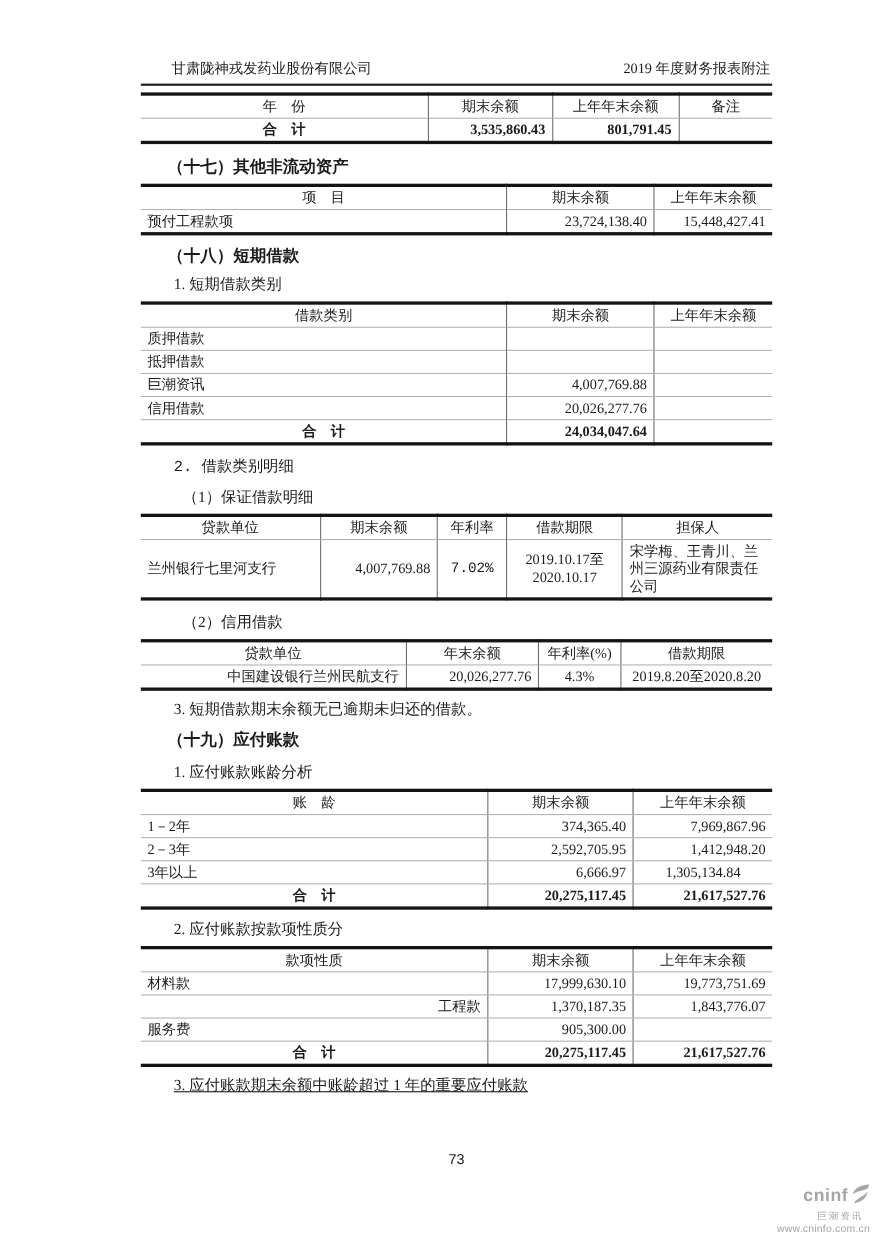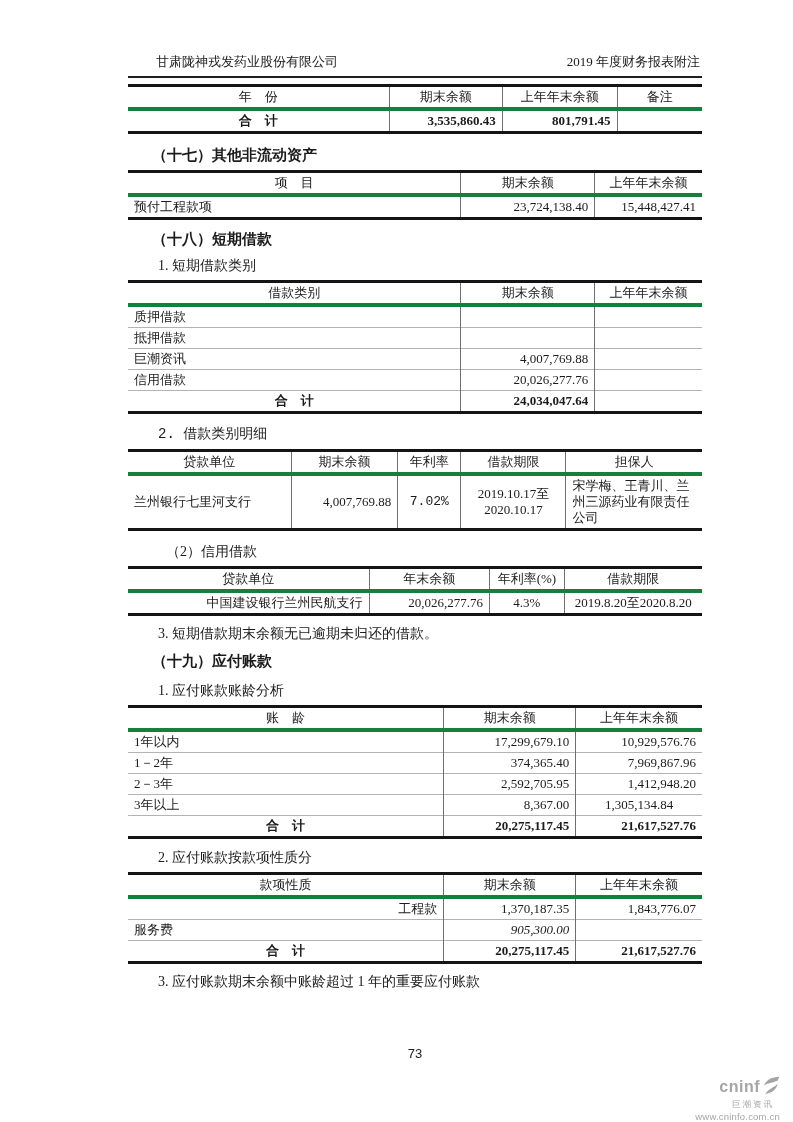--- a/index.html
+++ b/index.html
@@ -24,49 +24,49 @@
     border-top:3px solid #141414;border-bottom:3px solid #141414;
     margin-top:6px;font-size:13px;
   }
   table.tbl th,table.tbl td{
     height:20px;line-height:20px;padding:0 6px;
     font-weight:normal;white-space:pre-line;overflow:hidden;
     border-left:1px solid #6f6f6f;border-top:1px solid #b3b3b3;
   }
   table.tbl th{text-align:center;border-top:none;}
   table.tbl th:first-child,table.tbl td:first-child{border-left:none;}
-  table.tbl thead tr{border-bottom:4px solid #15803d;}
+  table.tbl thead tr{border-bottom:1px solid #15803d;}
   table.tbl tr.bold td{font-weight:bold;}
   table.tbl tr.tall td{height:auto;line-height:16px;padding-top:2px;padding-bottom:2px;}
   
   .t-summary{margin-top:19px;}
   .h-s17{margin-top:13px;}
   .t-noncurrent{margin-top:7px;}
   .h-s18{margin-top:11px;}
   .p-s18-1{margin-top:9px;}
   .t-category{margin-top:6px;}
   .p-s18-2{margin-top:12px;font-family:Liberation Mono, monospace;}
   .p-s18-2-1{margin-top:10px;}
   .t-guaranteed{margin-top:7px;}
   .p-s18-2-2{margin-top:12px;}
   .t-credit{margin-top:5px;}
   .p-s18-3{margin-top:9px;}
   .h-s19{margin-top:11px;}
   .p-s19-1{margin-top:12px;}
   .t-aging{margin-top:6px;}
   .p-s19-2{}
   .t-nature{margin-top:6px;}
-  .p-s19-3{margin-top:9px;}
+  .p-s19-3{margin-top:9px;text-decoration:underline;}
   
   .page-number{
     position:absolute;left:128px;top:1046px;width:574px;text-align:center;
     font-family:"Liberation Sans","DejaVu Sans",sans-serif;font-size:13px;color:#222;
   }
   .cninfo-logo{
-    position:absolute;top:1076px;right:13px;text-align:right;
+    position:absolute;top:1076px;right:2px;text-align:right;
     font-family:"Liberation Sans","DejaVu Sans",sans-serif;color:#a5a5a5;line-height:1;
   }
   .cninfo-logo .brand-row{display:flex;align-items:center;justify-content:flex-end;gap:1px;}
   .cninfo-logo .brand{font-size:16px;font-weight:bold;letter-spacing:.5px;}
   .cninfo-logo .brand-cn{font-size:8.5px;letter-spacing:2px;margin:2px 6px 0 0;}
   .cninfo-logo .url{font-size:9.5px;margin-top:3px;letter-spacing:.2px;}
 </style>
 </head>
 <body>
 
@@ -164,20 +164,21 @@
           </tr>
           <tr class="bold">
             <td style="text-align: center;">合　计</td>
             <td style="text-align: right;">24,034,047.64</td>
             <td style="text-align: right;"></td>
           </tr>
         </tbody>
       </table>
 
     <div class="sub p-s18-2">2. 借款类别明细</div>
+    <div class="sub sub2 p-s18-2-1">（1）保证借款明细</div>
     <table class="tbl t-guaranteed">
         <colgroup>
           <col style="width: 28.4%;">
           <col style="width: 18.6%;">
           <col style="width: 11%;">
           <col style="width: 18.3%;">
           <col style="width: 23.7%;">
         </colgroup>
         <thead>
           <tr>
@@ -238,37 +239,32 @@
         </colgroup>
         <thead>
           <tr>
             <th>账　龄</th>
             <th>期末余额</th>
             <th>上年年末余额</th>
           </tr>
         </thead>
         <tbody>
           <tr>
-            <td style="text-align: left;">1年以内</td>
-            <td style="text-align: right;">17,299,679.10</td>
-            <td style="text-align: right;">10,929,576.76</td>
-          </tr>
-          <tr>
             <td style="text-align: left;">1－2年</td>
             <td style="text-align: right;">374,365.40</td>
             <td style="text-align: right;">7,969,867.96</td>
           </tr>
           <tr>
             <td style="text-align: left;">2－3年</td>
             <td style="text-align: right;">2,592,705.95</td>
             <td style="text-align: right;">1,412,948.20</td>
           </tr>
           <tr>
             <td style="text-align: left;">3年以上</td>
-            <td style="text-align: right;">8,367.00</td>
+            <td style="text-align: right;">6,666.97</td>
             <td style="text-align: center;">1,305,134.84</td>
           </tr>
           <tr class="bold">
             <td style="text-align: center;">合　计</td>
             <td style="text-align: right;">20,275,117.45</td>
             <td style="text-align: right;">21,617,527.76</td>
           </tr>
         </tbody>
       </table>
 
@@ -281,27 +277,32 @@
         </colgroup>
         <thead>
           <tr>
             <th>款项性质</th>
             <th>期末余额</th>
             <th>上年年末余额</th>
           </tr>
         </thead>
         <tbody>
           <tr>
+            <td style="text-align: left;">材料款</td>
+            <td style="text-align: right;">17,999,630.10</td>
+            <td style="text-align: right;">19,773,751.69</td>
+          </tr>
+          <tr>
             <td style="text-align: right;">工程款</td>
             <td style="text-align: right;">1,370,187.35</td>
             <td style="text-align: right;">1,843,776.07</td>
           </tr>
           <tr>
             <td style="text-align: left;">服务费</td>
-            <td style="text-align: right; font-style: italic;">905,300.00</td>
+            <td style="text-align: right;">905,300.00</td>
             <td style="text-align: right;"></td>
           </tr>
           <tr class="bold">
             <td style="text-align: center;">合　计</td>
             <td style="text-align: right;">20,275,117.45</td>
             <td style="text-align: right;">21,617,527.76</td>
           </tr>
         </tbody>
       </table>
 

